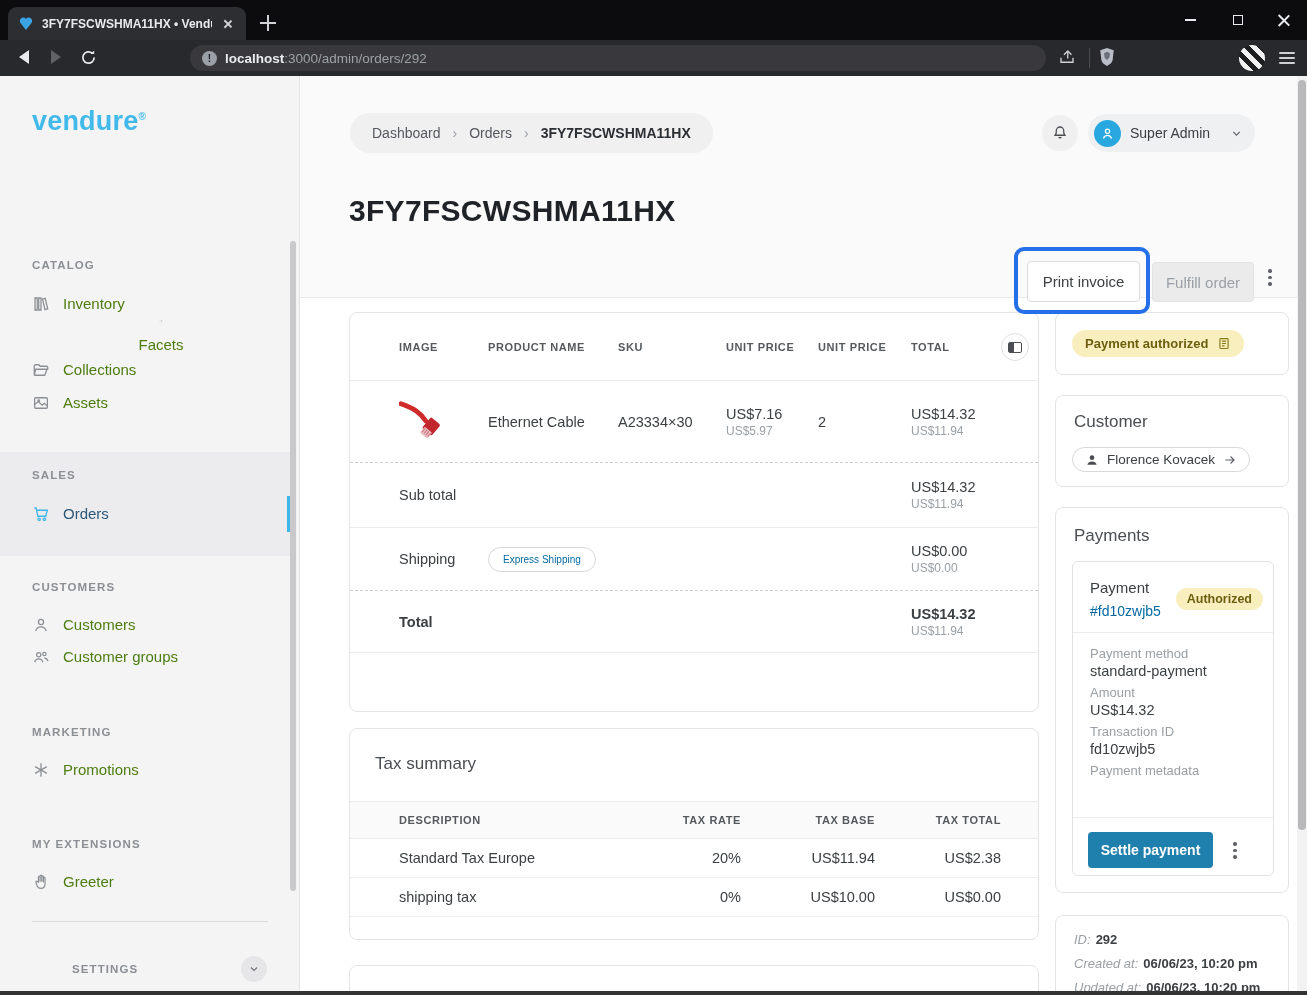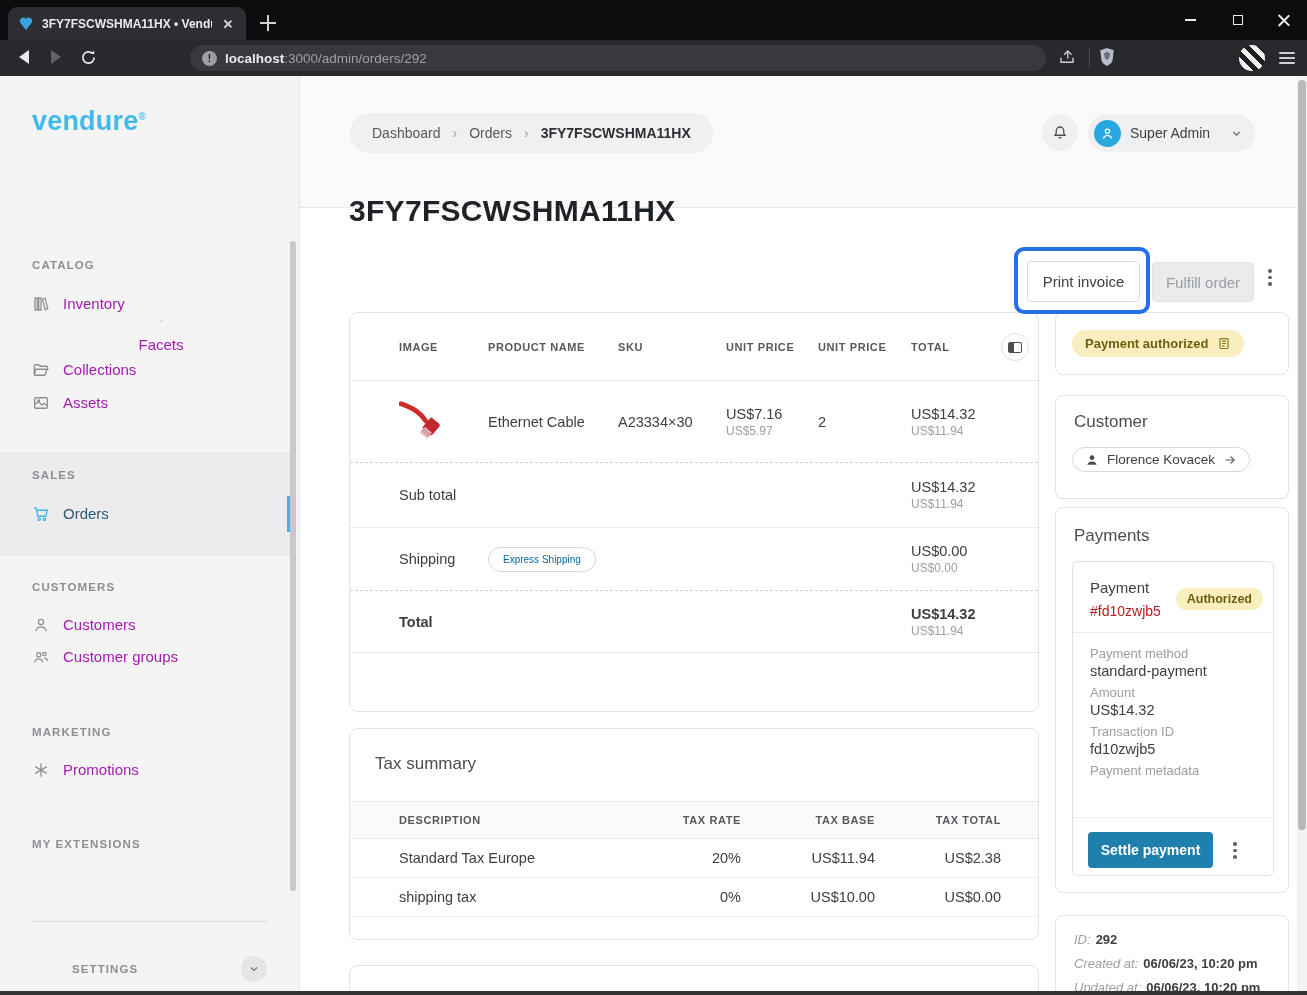--- a/index.html
+++ b/index.html
@@ -40,34 +40,34 @@
       background:repeating-linear-gradient(45deg,#1d1e20 0 5px,#f1f1f1 5px 10px); cursor:pointer; }
   .hamburger { position:absolute; left:1279px; top:49px; width:18px; height:18px; cursor:pointer; }
   .hamburger span { display:block; width:16px; height:2px; background:#cfd1d4; margin:3px 0; border-radius:1px; }
 
   
   .sidebar { position:absolute; left:0; top:76px; width:300px; height:919px; background:#f4f4f5; border-right:1px solid #e4e4e6; }
   .logo { position:absolute; left:32px; top:30px; font-size:27px; font-weight:700; color:#41b9ea; letter-spacing:.2px; }
   .logo sup { font-size:10px; color:#41b9ea; }
   .nav-label { position:absolute; left:32px; font-size:11.5px; letter-spacing:1.1px; color:#8b8f94; font-weight:600; }
   .nav-item { position:absolute; left:0; width:290px; height:33px; display:flex; align-items:center; gap:13px;
-              padding-left:32px; font-size:15px; color:#a21caf; cursor:pointer; }
+              padding-left:32px; font-size:15px; color:#4d7c0f; cursor:pointer; }
   .nav-item svg { width:18px; height:18px; }
   .sales-band { position:absolute; left:0; top:376px; width:290px; height:104px; background:#ececee; }
   .active-bar { position:absolute; left:287px; top:420px; width:4px; height:36px; background:#3eb4e8; }
   .nav-item.active { color:#2c5777; font-weight:500; }
   .side-divider { position:absolute; left:32px; top:845px; width:236px; height:1px; background:#dcdcde; }
   .collapser { position:absolute; left:0; width:290px; height:34px; display:flex; align-items:center; cursor:pointer; }
   .chev-circle { position:absolute; left:241px; width:26px; height:26px; background:#e6e6e8; border-radius:50%;
                  display:flex; align-items:center; justify-content:center; }
   .side-scroll { position:absolute; left:290px; top:165px; width:6px; height:650px; background:#c9c9cc; border-radius:3px; }
 
   
   .main { position:absolute; left:300px; top:76px; width:997px; height:919px; background:#fff; }
-  .pagehead { position:absolute; left:0; top:0; width:997px; height:132px; background:#fafafb; border-bottom:1px solid #e8e8ea; }
+  .pagehead { position:absolute; left:0; top:0; width:997px; height:222px; background:#fafafb; border-bottom:1px solid #e8e8ea; }
   .breadcrumb { position:absolute; left:50px; top:37px; height:40px; background:#f0f0f1; border-radius:20px;
                 display:flex; align-items:center; padding:0 22px; gap:12px; font-size:14px; color:#55595e; }
   .crumb { cursor:pointer; }
   .crumb-sep { color:#9aa0a6; }
   .crumb-last { color:#2b2f33; font-weight:700; }
   .bellbtn { position:absolute; left:742px; top:39px; width:36px; height:36px; border-radius:50%; background:#f0f0f1;
              display:flex; align-items:center; justify-content:center; cursor:pointer; }
   .userpill { position:absolute; left:788px; top:38px; width:167px; height:38px; background:#eef0f2; border-radius:19px;
               display:flex; align-items:center; gap:9px; padding:0 12px 0 6px; cursor:pointer; }
   .user-avatar { width:27px; height:27px; border-radius:50%; background:#29a8e0; display:flex; align-items:center; justify-content:center; }
@@ -256,20 +256,26 @@
 
     <div class="nav-label" style="top:650px;">MARKETING</div>
     <div class="nav-item" style="top:677px;">
       <svg viewBox="0 0 24 24" fill="none" stroke="#8b8f94" stroke-width="1.7">
         <path d="M12 3v18M4.2 7.5l15.6 9M4.2 16.5l15.6-9"></path>
       </svg>
       <span>Promotions</span>
     </div>
 
     <div class="nav-label" style="top:762px;">MY EXTENSIONS</div>
+    <div class="nav-item" style="top:789px;">
+      <svg viewBox="0 0 24 24" fill="none" stroke="#8b8f94" stroke-width="1.6" stroke-linecap="round">
+        <path d="M8.6 12V5.4a1.1 1.1 0 0 1 2.2 0V11M10.8 11V4.2a1.1 1.1 0 0 1 2.2 0V11M13 11V5a1.1 1.1 0 0 1 2.2 0v6.6M15.2 12V7a1.1 1.1 0 0 1 2.2 0v7.4c0 3.6-2.1 6.2-5.6 6.2-3.1 0-4.9-2-5.6-5l-1-3.4c-.3-1.1 1-1.9 1.9-1.1l1.5 1.5"></path>
+      </svg>
+      <span>Greeter</span>
+    </div>
 
     <div class="side-divider"></div>
 
     <div class="collapser" style="top:876px;">
       <span class="nav-label" style="position:static; padding-left:32px;margin-left:40px;">SETTINGS</span>
       <span class="chev-circle">
         <svg width="12" height="12" viewBox="0 0 24 24" fill="none" stroke="#6f7377" stroke-width="2.4">
             <path d="M6 9l6 6 6-6"></path>
           </svg>
       </span>
@@ -407,39 +413,39 @@
     <div class="card" style="left:755px; top:236px; width:234px; height:63px;">
       <span class="badge" style="position:absolute; left:16px; top:17px;">
         <span>Payment authorized</span>
         <svg width="14" height="15" viewBox="0 0 24 24" fill="none" stroke="#8b7a1a" stroke-width="2">
           <rect x="5" y="3.5" width="14" height="17" rx="1.5"></rect>
             <path d="M8.5 8h7M8.5 12h7M8.5 16h4.5"></path>
         </svg>
       </span>
     </div>
 
-    <div class="card" style="left:755px; top:319px; width:234px; height:104px;">
+    <div class="card" style="left:755px; top:319px; width:234px; height:92px;">
       <div class="card-title" style="position:absolute; left:18px; top:16px;">Customer</div>
       <span class="cust-pill" style="position:absolute; left:16px; top:51px;">
         <svg width="14" height="14" viewBox="0 0 24 24" fill="#4a4e52">
           <circle cx="12" cy="8" r="4"></circle>
             <path d="M4 20c1.2-3.8 4.2-5.6 8-5.6s6.8 1.8 8 5.6z"></path>
         </svg>
         <span>Florence Kovacek</span>
         <svg width="14" height="14" viewBox="0 0 24 24" fill="none" stroke="#5f6368" stroke-width="2">
             <path d="M4 12h15M13 6l6 6-6 6"></path>
           </svg>
       </span>
     </div>
 
     <div class="card" style="left:755px; top:431px; width:234px; height:386px;">
       <div class="card-title" style="position:absolute; left:18px; top:18px;">Payments</div>
       <div class="inner-card" style="top:53px; height:315px;padding-left:32px;">
         <div style="position:absolute; left:17px; top:17px; font-size:15px; color:#3c4043;">Payment</div>
-        <div style="position:absolute; left:17px; top:41px; font-size:14px; color:#b91c1c;">#fd10zwjb5</div>
+        <div style="position:absolute; left:17px; top:41px; font-size:14px; color:#0369a1;">#fd10zwjb5</div>
         <span class="badge" style="position:absolute; right:10px; top:26px; padding:4px 11px; font-size:12.5px;">Authorized</span>
         <div style="position:absolute; left:0; top:70px; width:100%; height:1px; background:#ececee;"></div>
 
         <div style="position:absolute; left:17px; top:84px;">
           <div class="flabel">Payment method</div>
           <div class="fvalue">standard-payment</div>
         </div>
         <div style="position:absolute; left:17px; top:123px;">
           <div class="flabel">Amount</div>
           <div class="fvalue">US$14.32</div>

